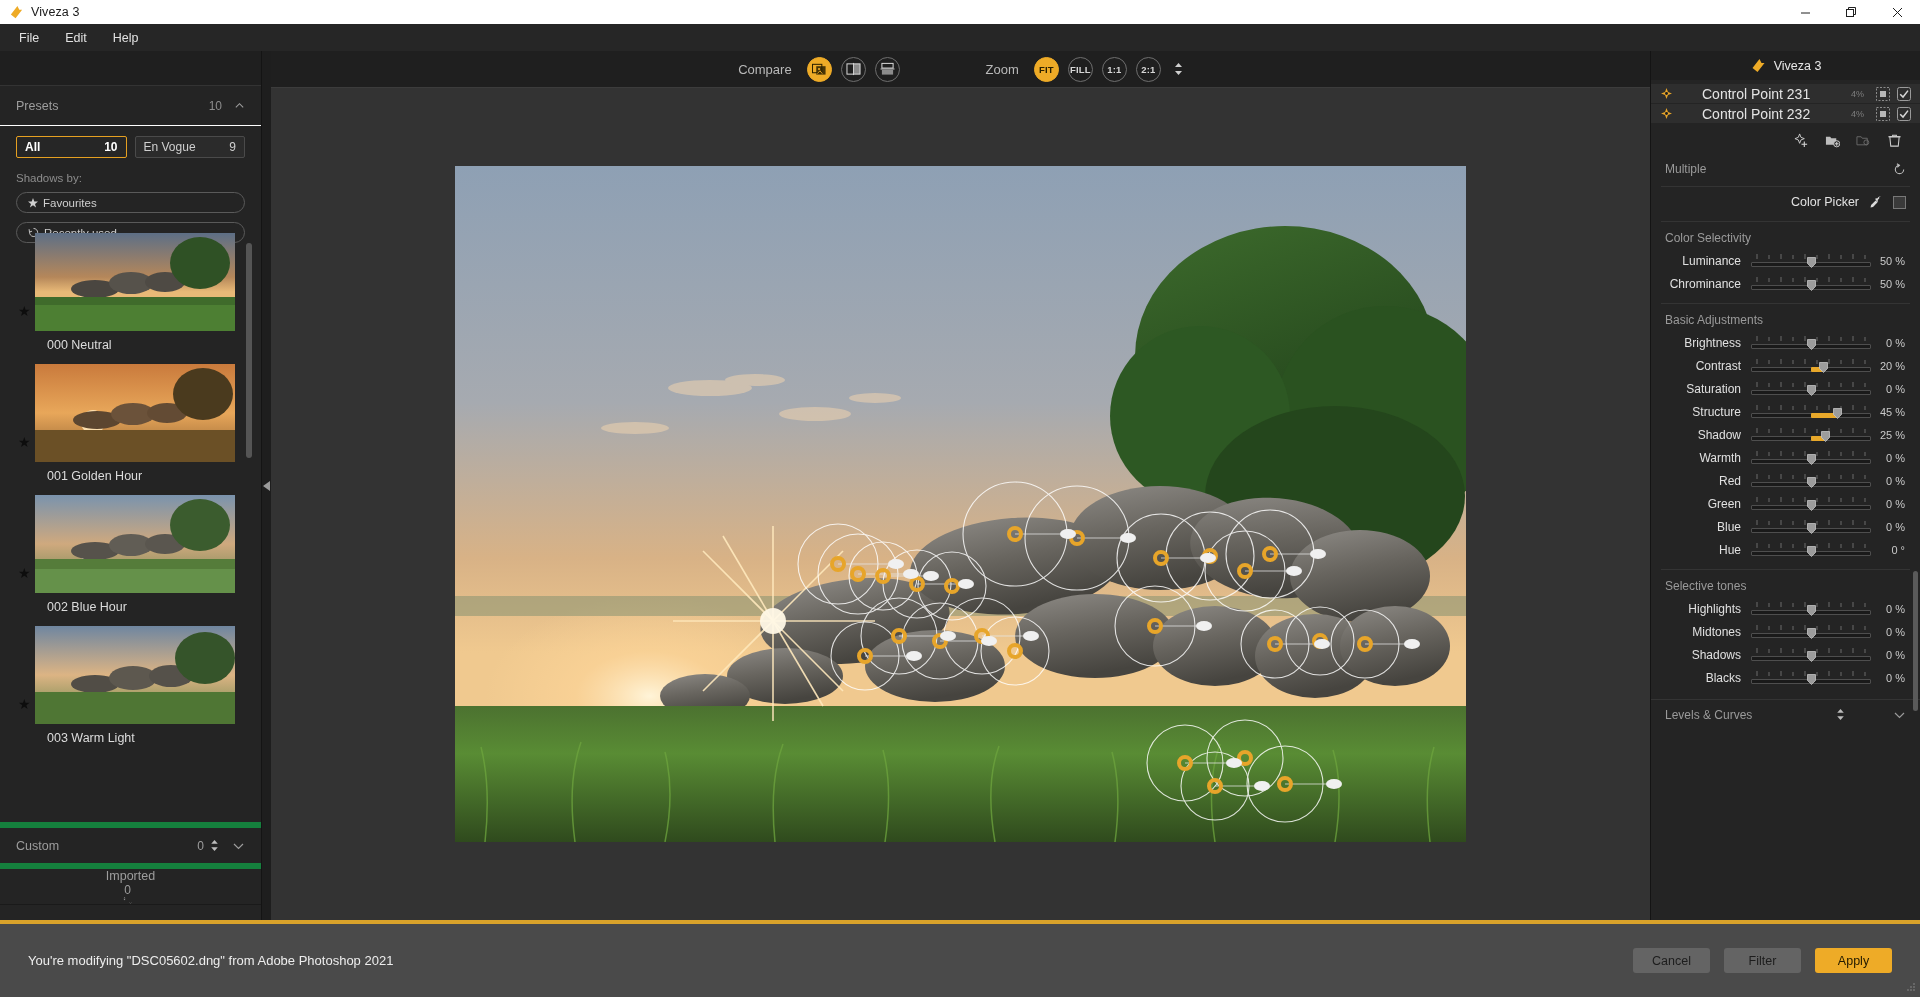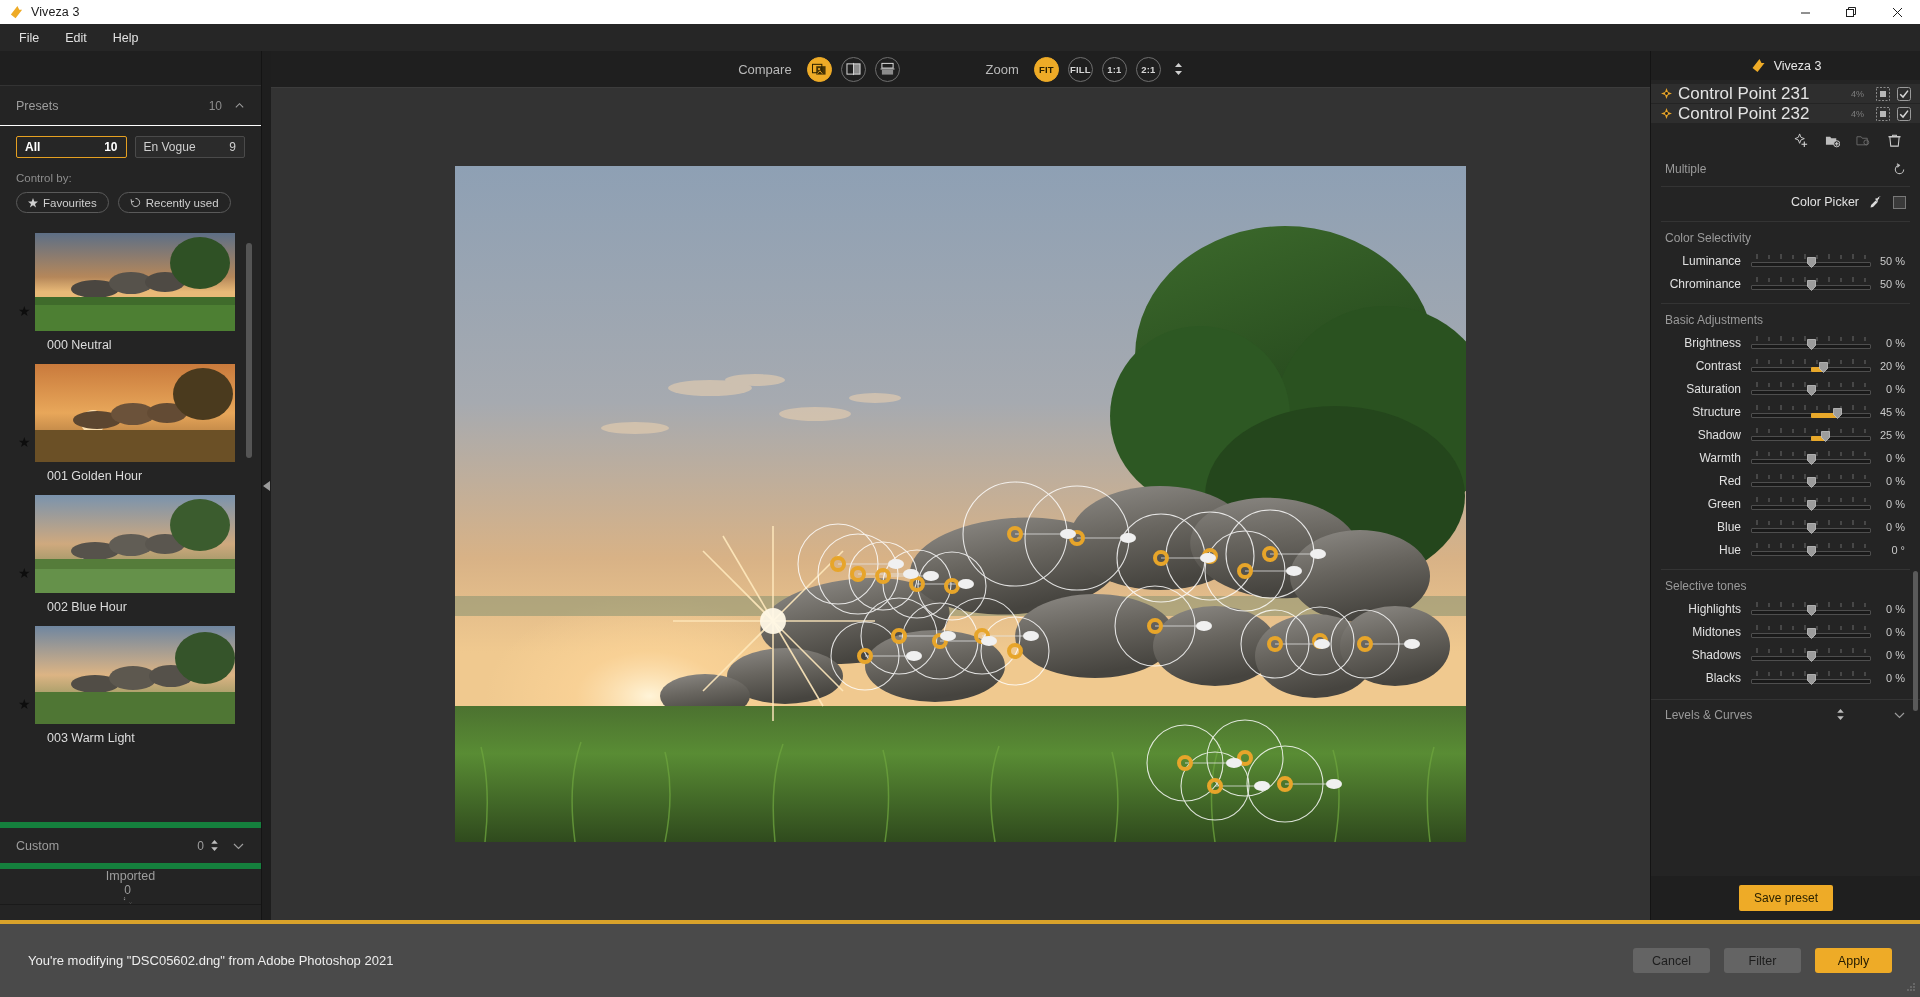--- a/index.html
+++ b/index.html
@@ -51,21 +51,21 @@
   .ptab {
     height: 22px; flex: 1; border: 1px solid #4a4a4a; border-radius: 2px;
     display: flex; align-items: center; padding: 0 8px; background: #2b2b2b;
   }
   .ptab.active { border-color: #e5a021; background: #262626; }
   .ptab-label { font-size: 12px; color: #cfcfcf; flex: 1; }
   .ptab.active .ptab-label { color: #ffffff; font-weight: bold; }
   .ptab-count { font-size: 12px; color: #cfcfcf; }
   .ptab.active .ptab-count { color: #ffffff; font-weight: bold; }
   .filter-label { font-size: 11.5px; color: #8d8d8d; padding: 14px 16px 0 16px; }
-  .chip-row { display: flex; gap: 9px; padding: 8px 16px 0 16px; }
+  .chip-row { display: flex; gap: 9px; padding: 8px 16px 0 16px; flex-direction: column; }
   .chip {
     height: 21px; border: 1px solid #5a5a5a; border-radius: 11px;
     display: flex; align-items: center; gap: 5px; padding: 0 11px;
     font-size: 11.5px; color: #cfcfcf;
   }
 
   
   .preset-list {
     position: absolute; left: 0; top: 182px; width: 261px; bottom: 98px;
     overflow: hidden;
@@ -150,21 +150,21 @@
     height: 29px; display: flex; align-items: center; justify-content: center;
     gap: 7px; background: #1f1f1f;
   }
   .brand-text { font-size: 12.5px; color: #e8e8e8; }
   .cp-list { padding-top: 4px; }
   .cp-row {
     height: 19px; display: flex; align-items: center; padding: 0 4px 0 10px;
     background: #2e2e2e; margin-bottom: 1px;
   }
   .cp-icon { width: 11px; height: 11px; margin-right: 6px; flex-shrink: 0; }
-  .cp-name { font-size: 17px; color: #e4e4e4; flex: 1; }
+  .cp-name { font-size: 14px; color: #e4e4e4; flex: 1; margin-left: 24px; }
   .cp-pct { font-size: 9px; color: #7e7e7e; margin-right: 12px; }
   .cp-box { width: 14px; height: 14px; margin-right: 7px; }
   .cp-check { width: 14px; height: 14px; margin-right: 5px; }
   .cp-tools {
     height: 28px; display: flex; align-items: center; justify-content: flex-end;
     gap: 16px; padding-right: 18px; padding-top: 5px;
   }
   .cp-tool { width: 15px; height: 15px; }
 
   .sect-title-row {
@@ -290,21 +290,21 @@
       <div class="ptab active">
         <span class="ptab-label">All</span>
         <span class="ptab-count">10</span>
       </div>
       <div class="ptab">
         <span class="ptab-label">En Vogue</span>
         <span class="ptab-count">9</span>
       </div>
     </div>
 
-    <div class="filter-label">Control by:</div>
+    <div class="filter-label">Shadows by:</div>
 
     <div class="chip-row">
       <div class="chip">
         <svg width="10" height="10" viewBox="0 0 10 10">
           <polygon points="5,0 6.3,3.5 10,3.6 7,5.9 8.1,9.5 5,7.3 1.9,9.5 3,5.9 0,3.6 3.7,3.5" fill="#cfcfcf"></polygon>
         </svg>
         <span>Favourites</span>
       </div>
       <div class="chip">
         <svg width="11" height="11" viewBox="0 0 12 12">
@@ -1166,23 +1166,20 @@
         <polygon points="4.5,1 8,5 1,5" fill="#bdbdbd"></polygon>
           <polygon points="4.5,13 8,9 1,9" fill="#bdbdbd"></polygon>
       </svg>
       <svg class="chev-dn" viewBox="0 0 13 13">
         <polyline points="2,5 6.5,9.5 11,5" fill="none" stroke="#9a9a9a" stroke-width="1.2"></polyline>
       </svg>
     </div>
 
     <div class="right-scroll-thumb"></div>
 
-    <div class="save-row">
-      <button class="save-btn">Save preset</button>
-    </div>
   </div>
 
   <div class="accent-bar"></div>
   <div class="statusbar">
     <span class="status-text">You're modifying "DSC05602.dng" from Adobe Photoshop 2021</span>
     <div class="status-actions">
       <button class="sbtn">Cancel</button>
       <button class="sbtn">Filter</button>
       <button class="sbtn primary">Apply</button>
     </div>

